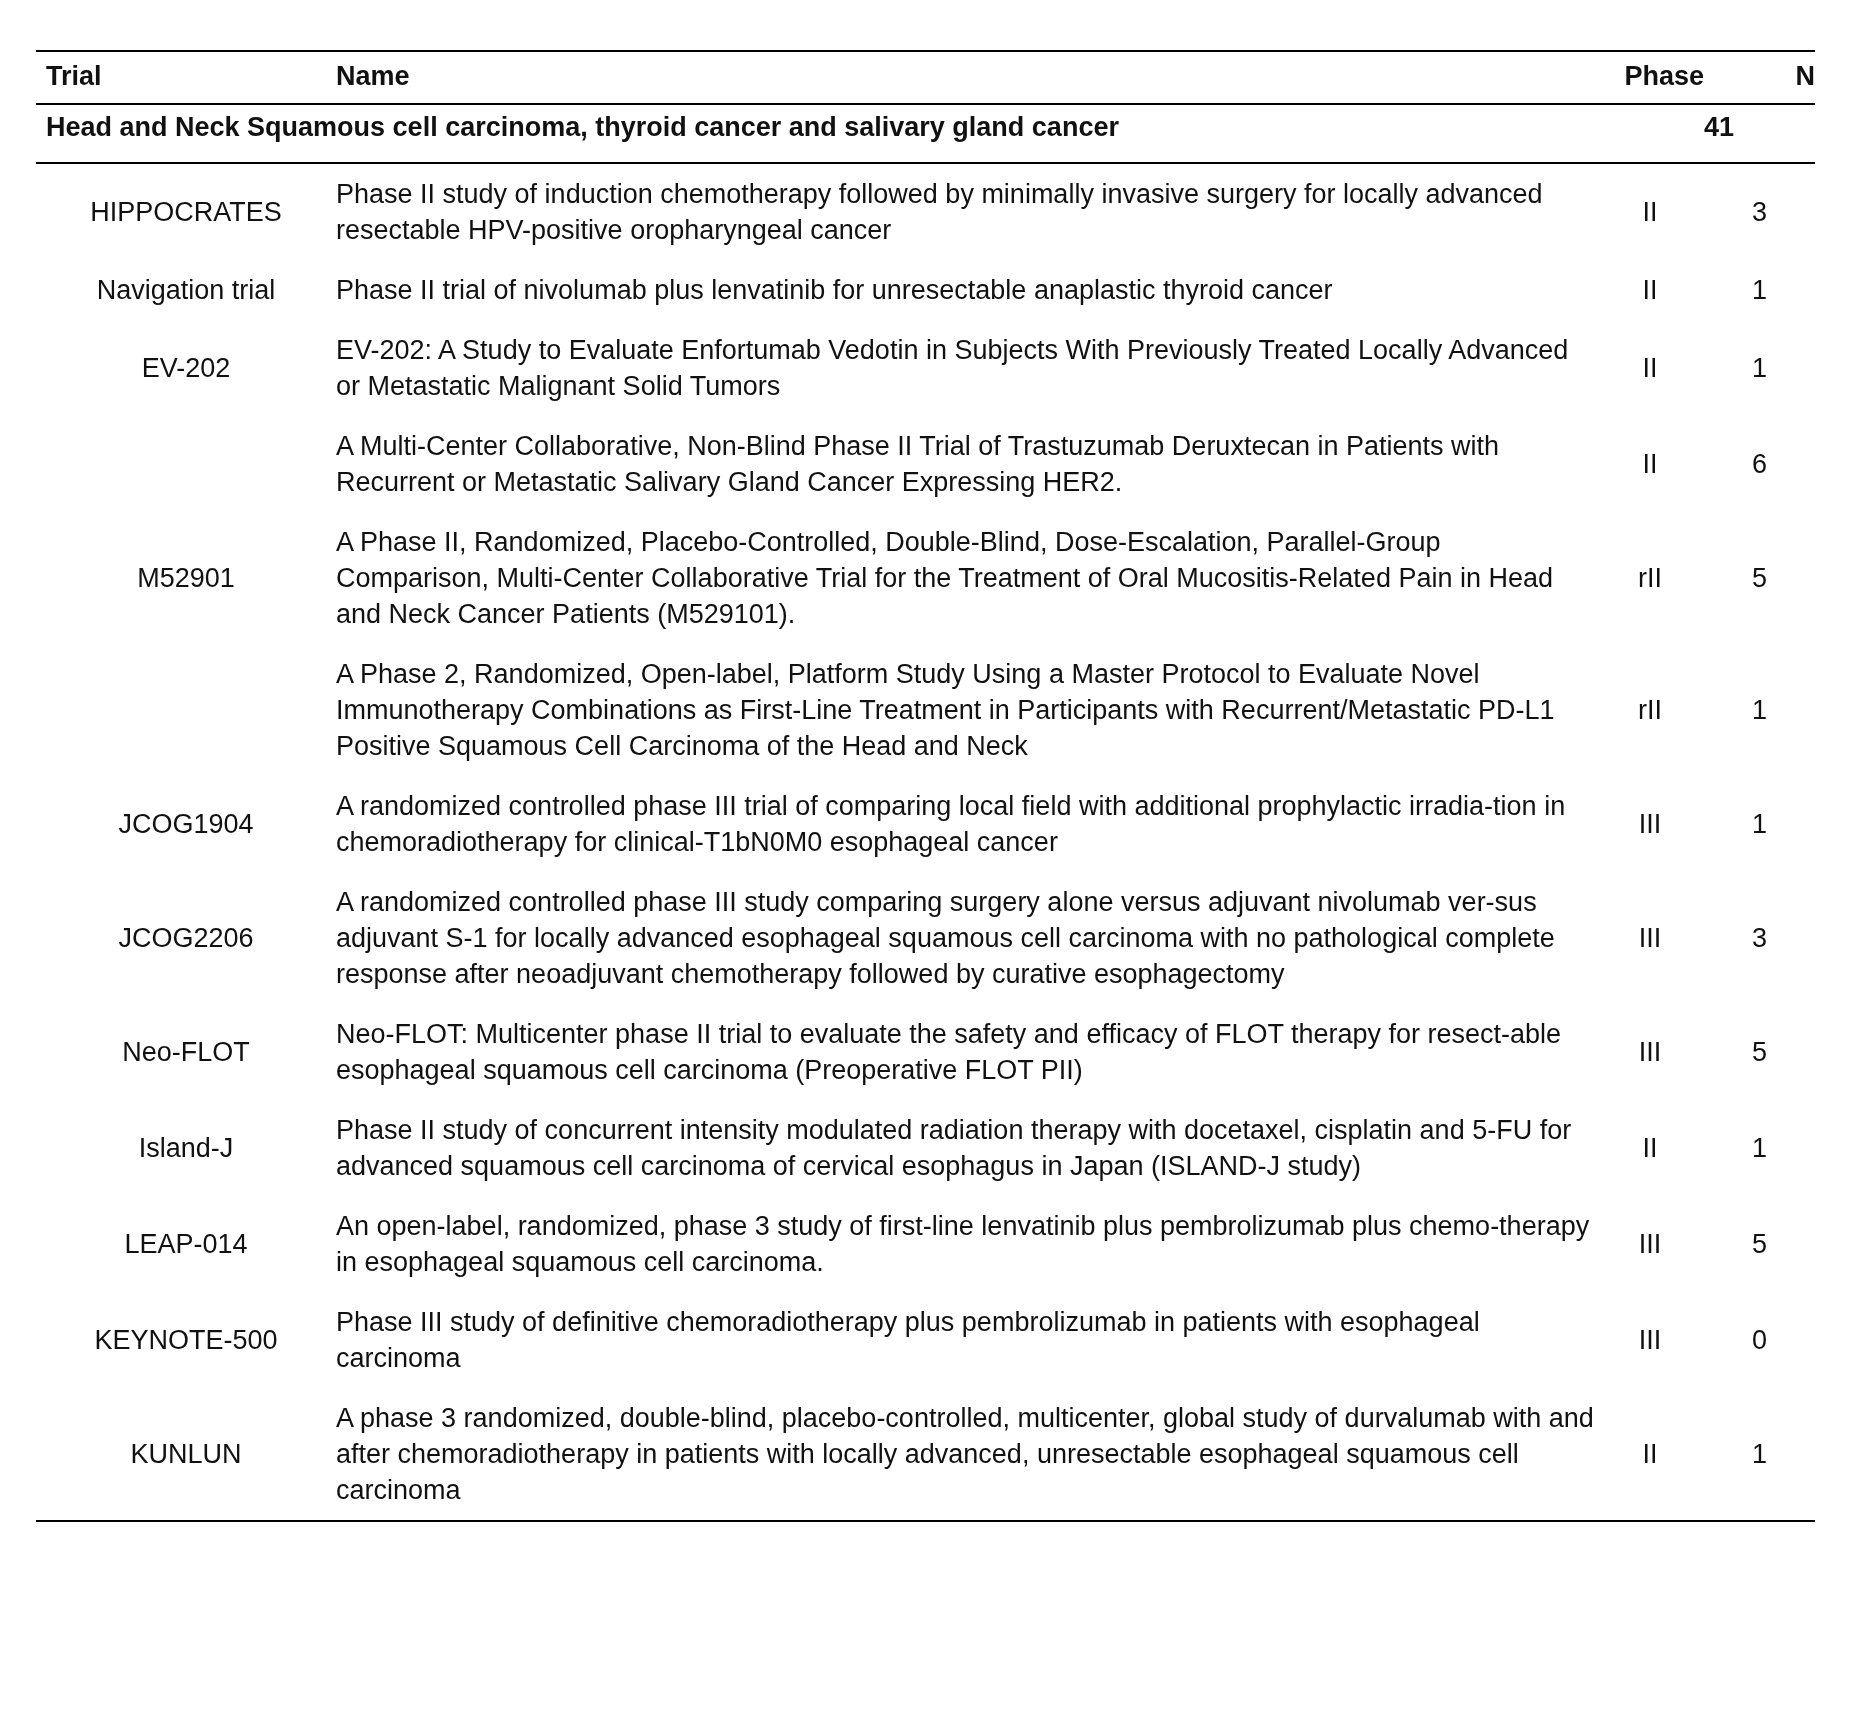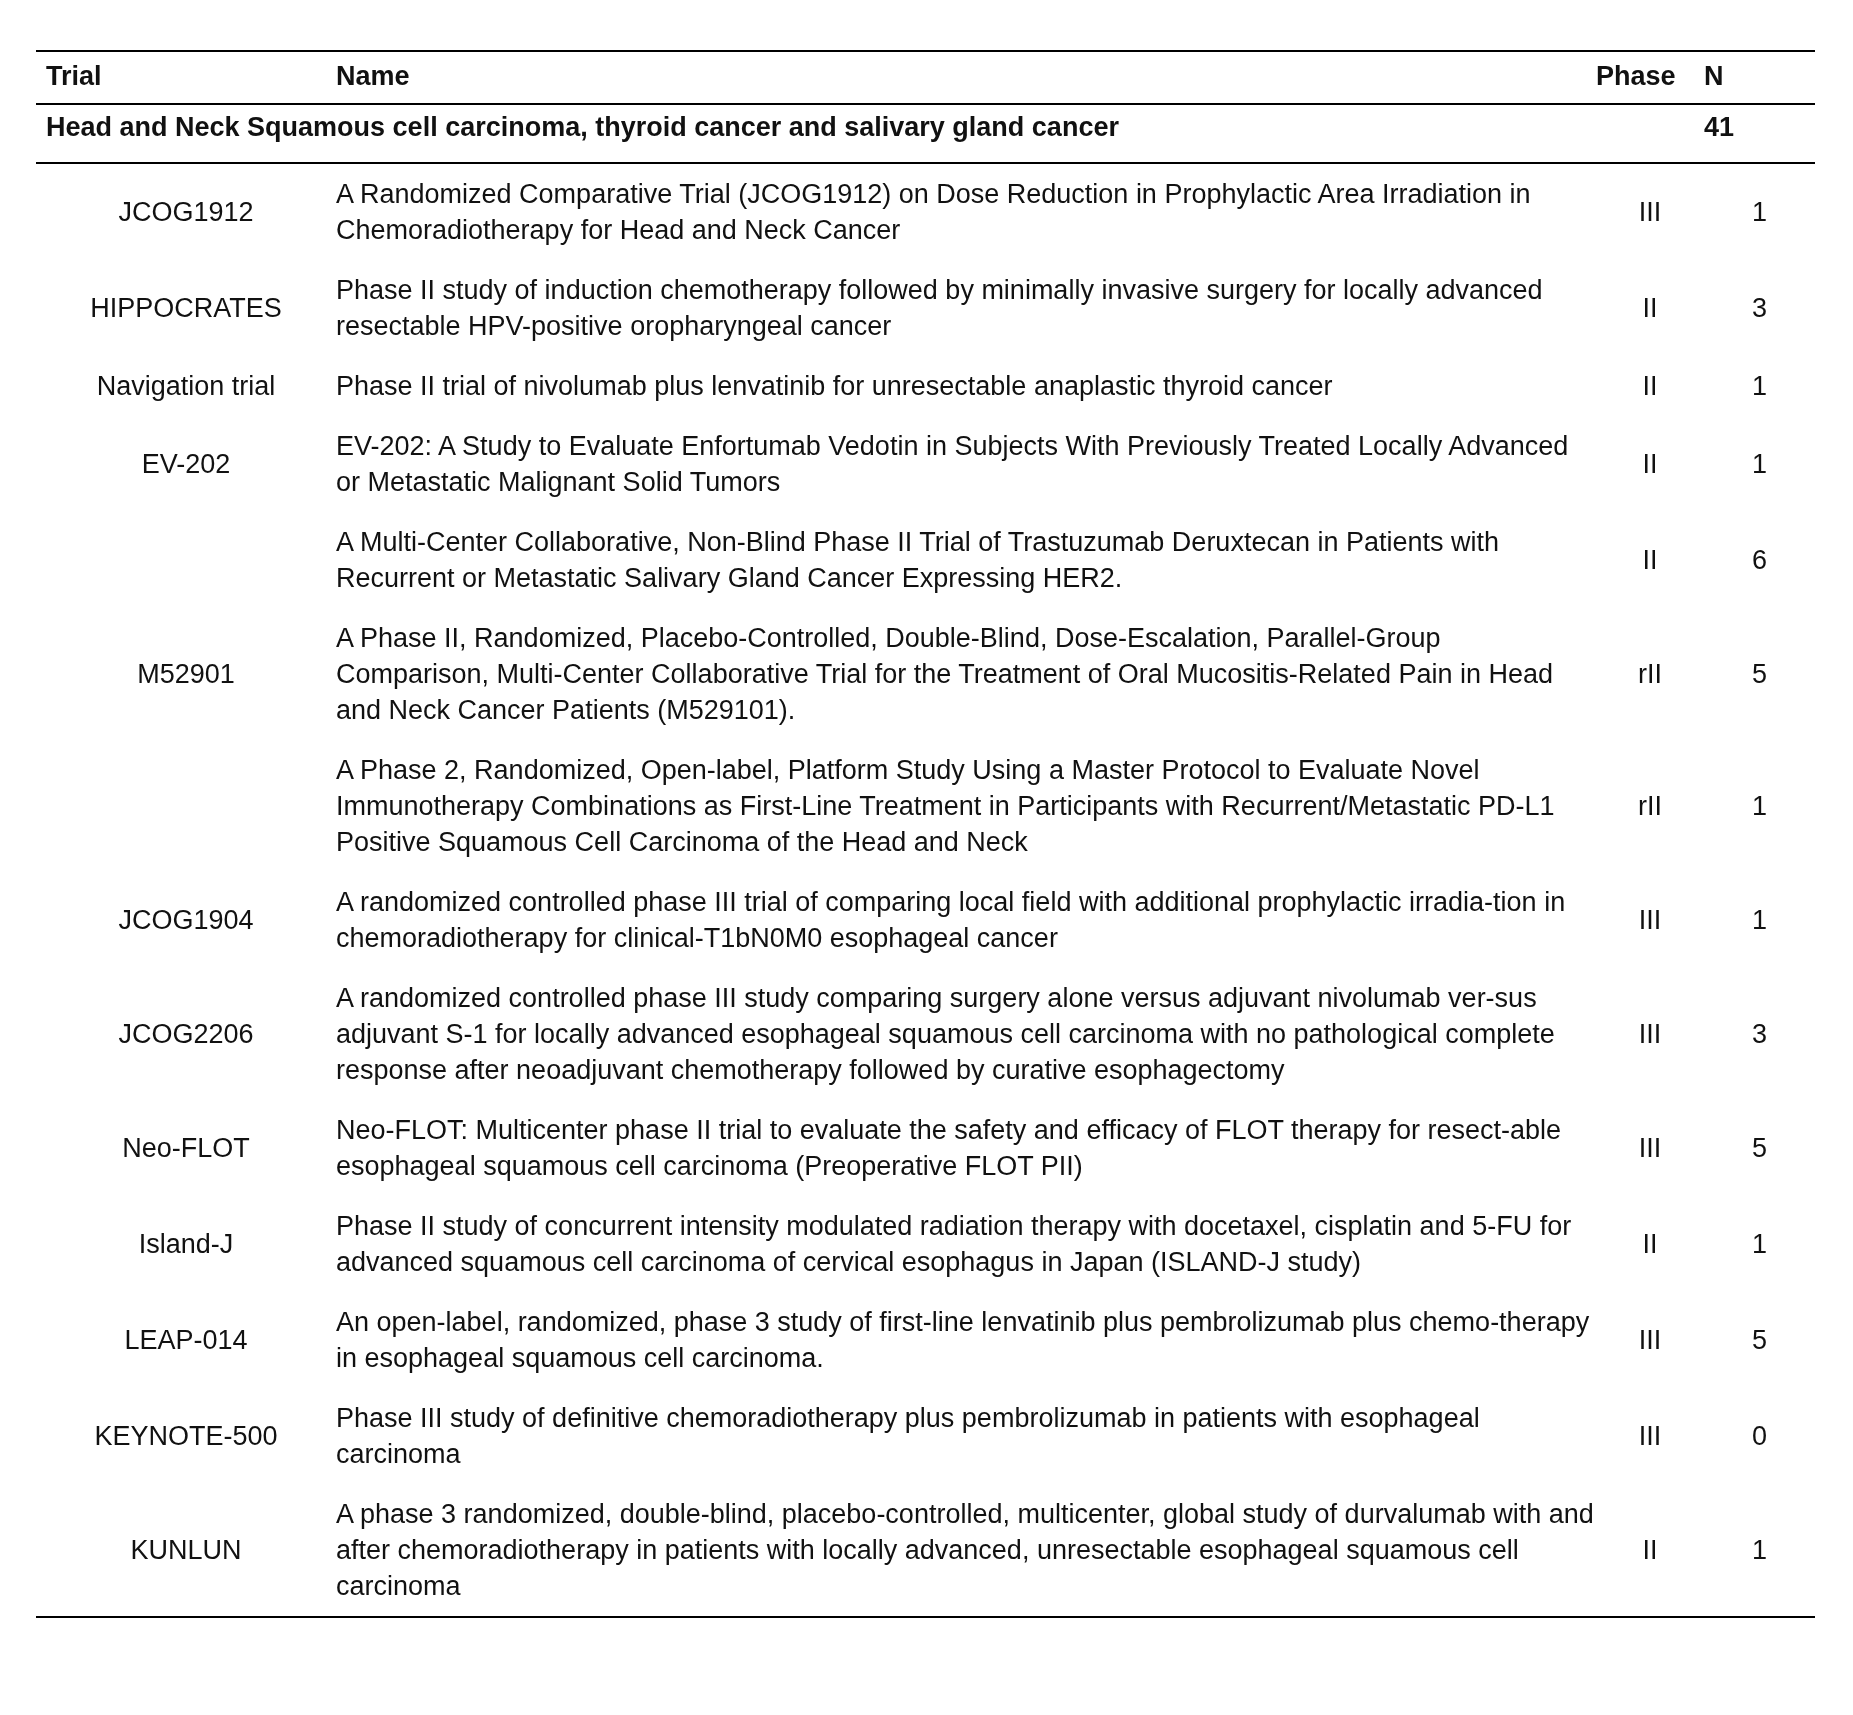--- a/index.html
+++ b/index.html
@@ -34,21 +34,21 @@
   }
 
   thead th {
     border-top: 2px solid #000000;
     border-bottom: 2px solid #000000;
     font-weight: bold;
     text-align: left;
     padding: 9px 0 11px 0;
   }
   thead th.h-trial { padding-left: 10px; }
-  thead th.h-phase, thead th.h-n { text-align: left; }
+  thead th.h-phase, thead th.h-n { text-align: right; }
 
   tr.section-row td {
     border-top: 2px solid #000000;
     border-bottom: 2px solid #000000;
     font-weight: bold;
     padding: 7px 0 19px 0;
   }
   tr.section-row td.section-title {
     text-align: left;
     padding-left: 10px;
@@ -95,26 +95,20 @@
         <th class="h-phase">Phase</th>
         <th class="h-n">N</th>
       </tr>
     </thead>
     <tbody id="table-body">
   <tr class="section-row">
     <td class="section-title" colspan="3">Head and Neck Squamous cell carcinoma, thyroid cancer and salivary gland cancer</td>
     <td class="section-n">41</td>
   </tr>
 
-  <tr class="data-row">
-    <td class="cell-trial">JCOG1912</td>
-    <td class="cell-name">A Randomized Comparative Trial (JCOG1912) on Dose Reduction in Prophylactic Area Irradiation in Chemoradiotherapy for Head and Neck Cancer</td>
-    <td class="cell-phase">III</td>
-    <td class="cell-n">1</td>
-  </tr>
 
   <tr class="data-row">
     <td class="cell-trial">HIPPOCRATES</td>
     <td class="cell-name">Phase II study of induction chemotherapy followed by minimally invasive surgery for locally advanced resectable HPV-positive oropharyngeal cancer</td>
     <td class="cell-phase">II</td>
     <td class="cell-n">3</td>
   </tr>
 
   <tr class="data-row">
     <td class="cell-trial">Navigation trial</td>

